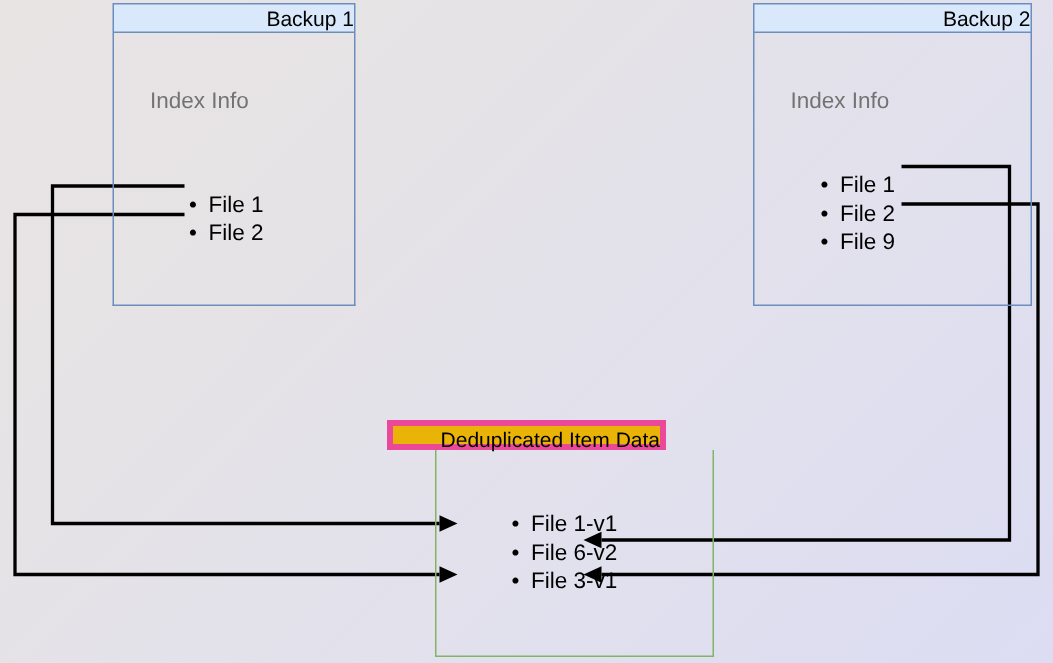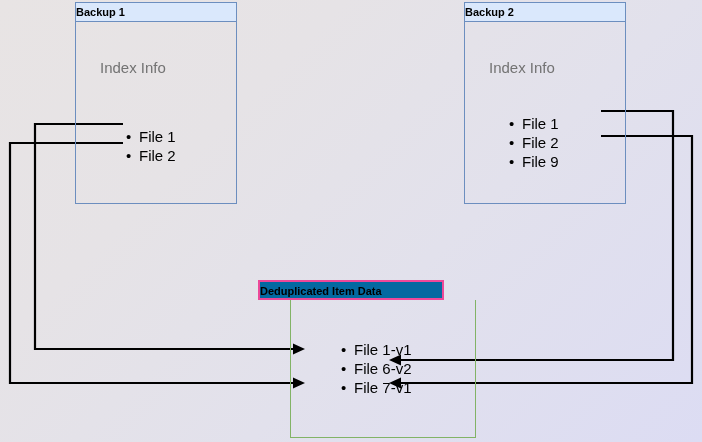--- a/index.html
+++ b/index.html
@@ -23,42 +23,42 @@
   }
   .node {
     position: absolute;
     box-sizing: border-box;
     background: transparent;
   }
   .node-header {
     box-sizing: border-box;
     height: 20px;
     line-height: 19px;
-    text-align: left;
-    font-size: 11px;
-    font-weight: bold;
+    text-align: right;
+    font-size: 14px;
+    font-weight: normal;
     color: #000000;
   }
   .node-body {
     box-sizing: border-box;
     position: relative;
     width: 100%;
   }
   .blue-node .node-header {
     background: #dae8fc;
     border: 1px solid #6c8ebf;
   }
   .blue-node .node-body {
     background: transparent;
     border: 1px solid #6c8ebf;
     border-top: none;
   }
   .green-node .node-header {
-    background: #0369a1;
-    border: 2px solid #ec4899;
+    background: #eab308;
+    border: 4px solid #ec4899;
   }
   .green-node .node-body {
     background: transparent;
     border: 1px solid #82b366;
     border-top: none;
   }
   .index-label {
     position: absolute;
     font-size: 15px;
     color: #737373;
@@ -137,36 +137,36 @@
     <div class="node-header">Backup 1</div>
     <div class="node-body" style="height:182px;">
       <div class="index-label" style="left:24px; top:37px;">Index Info</div>
       <ul class="file-list" style="left:50px; top:105px;">
         <li>File 1</li>
         <li>File 2</li>
       </ul>
     </div>
   </div>
 
-  <div class="node blue-node" style="left:464px; top:2px; width:162px; height:202px;">
+  <div class="node blue-node" style="left:502px; top:2px; width:186px; height:202px;">
     <div class="node-header">Backup 2</div>
     <div class="node-body" style="height:182px;">
       <div class="index-label" style="left:24px; top:37px;">Index Info</div>
       <ul class="file-list" style="left:44px; top:92px;">
         <li>File 1</li>
         <li>File 2</li>
         <li>File 9</li>
       </ul>
     </div>
   </div>
 
   <div class="node green-node" style="left:258px; top:280px; width:186px; height:158px;">
     <div class="node-header">Deduplicated Item Data</div>
     <div class="node-body" style="height:138px;margin-left:32px;">
       <ul class="file-list" style="left:50px; top:40px;">
         <li>File 1-v1</li>
         <li>File 6-v2</li>
-        <li>File 7-v1</li>
+        <li>File 3-v1</li>
       </ul>
     </div>
   </div>
 
 </div>
 
 </body></html>

